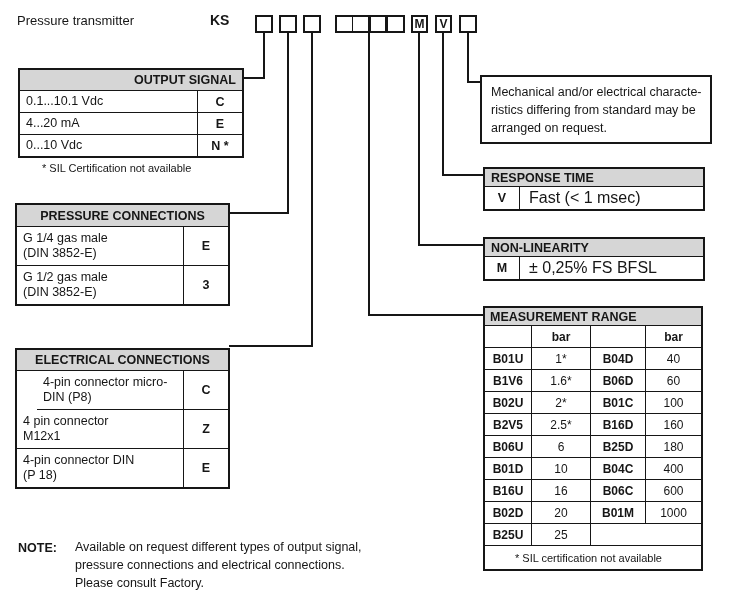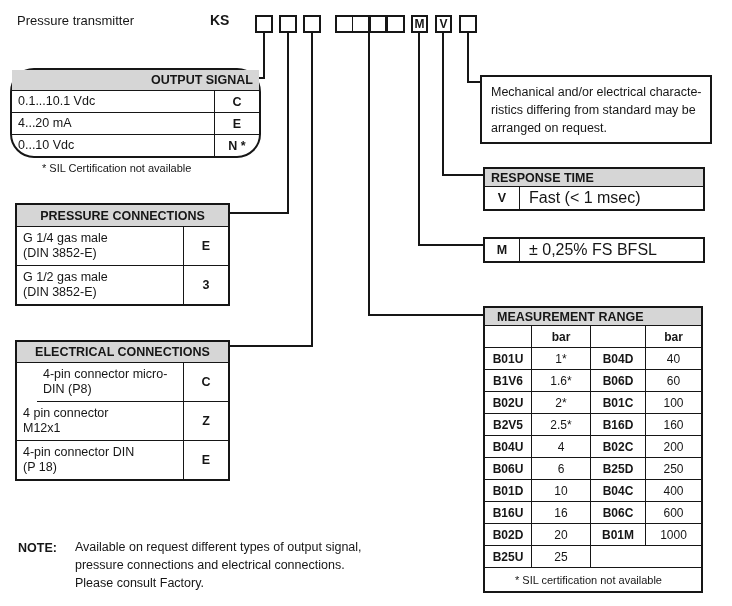--- a/index.html
+++ b/index.html
@@ -75,21 +75,21 @@
   <div class="line" style="left:229px;top:345px;width:84px;height:2px;"></div>
   <div class="line" style="left:368px;top:32px;width:2px;height:284px;"></div>
   <div class="line" style="left:368px;top:314px;width:117px;height:2px;"></div>
   <div class="line" style="left:418px;top:32px;width:2px;height:214px;"></div>
   <div class="line" style="left:418px;top:244px;width:67px;height:2px;"></div>
   <div class="line" style="left:442px;top:32px;width:2px;height:144px;"></div>
   <div class="line" style="left:442px;top:174px;width:43px;height:2px;"></div>
   <div class="line" style="left:467px;top:32px;width:2px;height:51px;"></div>
   <div class="line" style="left:467px;top:81px;width:15px;height:2px;"></div>
 
-  <div class="tbl" style="left:10px;top:68px;width:251px;border-radius:24px;">
+  <div class="tbl" style="left:18px;top:68px;width:226px;">
     <div class="thead" style="height:20px;justify-content:flex-end;padding-right:6px;">OUTPUT SIGNAL</div>
     <div class="row" style="height:21px;">
       <div class="desc">0.1...10.1 Vdc</div>
       <div class="codecell">C</div>
     </div>
     <div class="row" style="height:21px;">
       <div class="desc">4...20 mA</div>
       <div class="codecell">E</div>
     </div>
     <div class="row" style="height:21px;gap:22px;">
@@ -110,21 +110,21 @@
     </div>
     <div class="row" style="height:38px;">
       <div class="desc">
         <span>G 1/2 gas male</span>
         <span>(DIN 3852-E)</span>
       </div>
       <div class="codecell">3</div>
     </div>
   </div>
 
-  <div class="tbl" style="left:15px;top:340px;width:215px;">
+  <div class="tbl" style="left:15px;top:348px;width:215px;">
     <div class="thead" style="height:20px;justify-content:center;">ELECTRICAL CONNECTIONS</div>
     <div class="row" style="height:38px;margin-left:20px;">
       <div class="desc">
         <span>4-pin connector micro-</span>
         <span>DIN (P8)</span>
       </div>
       <div class="codecell">C</div>
     </div>
     <div class="row" style="height:38px;">
       <div class="desc">
@@ -150,28 +150,29 @@
 
   <div class="tbl" style="left:483px;top:167px;width:222px;">
     <div class="thead" style="height:17px;padding-left:6px;">RESPONSE TIME</div>
     <div class="row" style="height:22px;">
       <div class="kv-code">V</div>
       <div class="kv-val">Fast (&lt; 1 msec)</div>
     </div>
   </div>
 
   <div class="tbl" style="left:483px;top:237px;width:222px;">
+    <div class="thead" style="height:17px;padding-left:6px;">NON-LINEARITY</div>
     <div class="row" style="height:22px;">
       <div class="kv-code">M</div>
       <div class="kv-val">± 0,25% FS BFSL</div>
     </div>
   </div>
 
   <div class="tbl" style="left:483px;top:306px;width:220px;">
-    <div class="thead" style="height:17px;padding-left:12px;">MEASUREMENT RANGE</div>
+    <div class="thead" style="height:17px;padding-left:5px;">MEASUREMENT RANGE</div>
     <div class="mr-row">
       <div class="mr-c1"></div>
       <div class="mr-c2 mr-bar">bar</div>
       <div class="mr-c3"></div>
       <div class="mr-c4 mr-bar">bar</div>
     </div>
     <div class="mr-row">
       <div class="mr-c1">B01U</div>
       <div class="mr-c2">1*</div>
       <div class="mr-c3">B04D</div>
@@ -189,30 +190,24 @@
       <div class="mr-c3">B01C</div>
       <div class="mr-c4">100</div>
     </div>
     <div class="mr-row">
       <div class="mr-c1">B2V5</div>
       <div class="mr-c2">2.5*</div>
       <div class="mr-c3">B16D</div>
       <div class="mr-c4">160</div>
     </div>
     <div class="mr-row">
-      <div class="mr-c1">B04U</div>
-      <div class="mr-c2">4</div>
-      <div class="mr-c3">B02C</div>
-      <div class="mr-c4">200</div>
-    </div>
-    <div class="mr-row">
       <div class="mr-c1">B06U</div>
       <div class="mr-c2">6</div>
       <div class="mr-c3">B25D</div>
-      <div class="mr-c4">250</div>
+      <div class="mr-c4">180</div>
     </div>
     <div class="mr-row">
       <div class="mr-c1">B01D</div>
       <div class="mr-c2">10</div>
       <div class="mr-c3">B04C</div>
       <div class="mr-c4">400</div>
     </div>
     <div class="mr-row">
       <div class="mr-c1">B16U</div>
       <div class="mr-c2">16</div>

